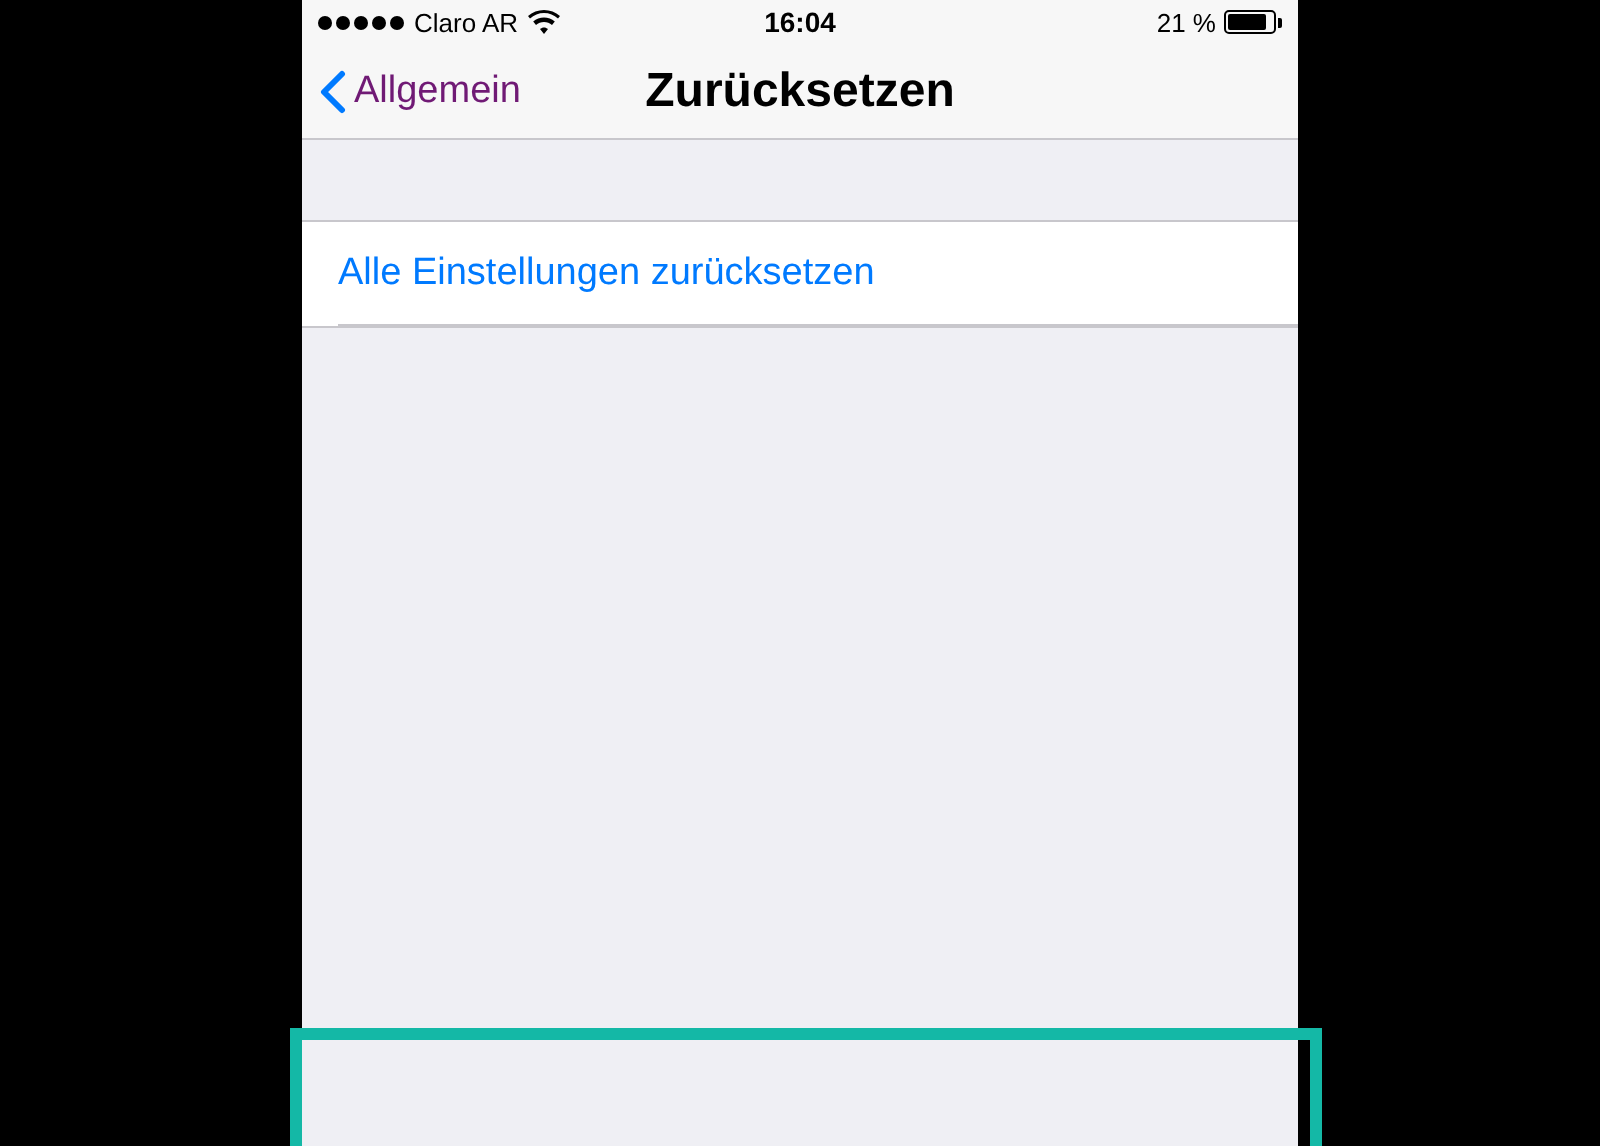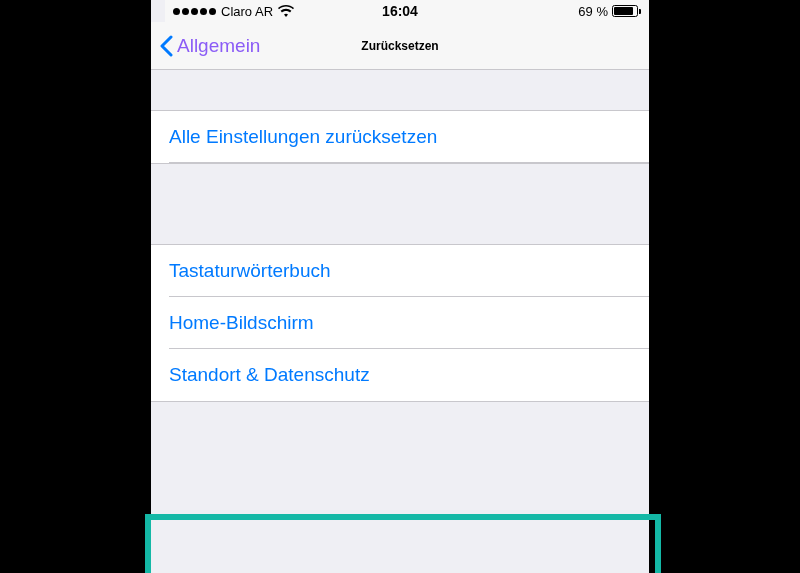--- a/index.html
+++ b/index.html
@@ -21,21 +21,20 @@
     .status-bar {
       height: 22px;
       display: flex;
       align-items: center;
       justify-content: space-between;
       padding: 0 8px;
       font-size: 14px;
       font-weight: 600;
       color: #000;
       background: #f7f7f7;
-      margin-left: 14px;
     }
     .status-left { display: flex; align-items: center; gap: 5px; }
     .signal-dots { display: flex; gap: 2px; align-items: center; }
     .dot { width: 7px; height: 7px; border-radius: 50%; background: #000; }
     .carrier { font-size: 13px; font-weight: 400; }
     .wifi-icon { width: 16px; height: 12px; }
     .status-center { font-weight: 600; font-size: 14px; position: absolute; left: 50%; transform: translateX(-50%); }
     .status-right { display: flex; align-items: center; gap: 4px; font-size: 13px; font-weight: 400; }
     .battery { display: flex; align-items: center; gap: 1px; }
     .battery-body { width: 26px; height: 12px; border: 1px solid #000; border-radius: 2.5px; padding: 1px; }
@@ -46,30 +45,30 @@
       background: #f7f7f7;
       border-bottom: 1px solid #c8c7cc;
       display: flex;
       align-items: center;
       position: relative;
       padding: 0 8px;
     }
     .back-btn {
       display: flex;
       align-items: center;
-      color: #8b5cf6;
+      color: #701a75;
       font-size: 19px;
       cursor: pointer;
     }
     .chevron-left { width: 14px; height: 22px; margin-right: 4px; }
     .nav-title {
       position: absolute;
       left: 50%;
       transform: translateX(-50%);
-      font-size: 12px;
+      font-size: 24px;
       font-weight: 600;
       color: #000;
     }
     .section-gap { height: 40px; }
     .section-gap-small { height: 40px; }
     .settings-group {
       background: #fff;
       border-top: 1px solid #c8c7cc;
       border-bottom: 1px solid #c8c7cc;
     }
@@ -115,21 +114,21 @@
           <div class="dot"></div>
           <div class="dot"></div>
       </div>
       <span class="carrier">Claro AR</span>
       <svg class="wifi-icon" viewBox="0 0 16 12">
         <path d="M8 12L10 9.5C9.4 9 8.7 8.7 8 8.7S6.6 9 6 9.5L8 12zM4 7.5C5.1 6.5 6.5 6 8 6s2.9.5 4 1.5l1.4-1.7C11.9 4.5 10 3.8 8 3.8s-3.9.7-5.4 2L4 7.5zM1 4.3C2.9 2.5 5.4 1.5 8 1.5s5.1 1 7 2.8L16 3C13.8 1 11 0 8 0S2.2 1 0 3L1 4.3z" fill="#000"></path>
       </svg>
     </div>
     <div class="status-center">16:04</div>
     <div class="status-right">
-      <span>69 %</span>
+      <span>21 %</span>
       <div class="battery">
         <div class="battery-body">
             <div class="battery-fill"></div>
           </div>
         <div class="battery-tip"></div>
       </div>
     </div>
   </div>
 
   <div class="nav-bar">
@@ -146,20 +145,15 @@
 
   <div class="settings-group">
     <div class="settings-item indented-divider">Alle Einstellungen zurücksetzen</div>
   </div>
 
   <div class="section-gap-small"></div>
 
 
   <div class="section-gap-small"></div>
 
-  <div class="settings-group">
-    <div class="settings-item indented-divider">Tastaturwörterbuch</div>
-    <div class="settings-item indented-divider">Home-Bildschirm</div>
-    <div class="settings-item">Standort &amp; Datenschutz</div>
-  </div>
 </div>
 
 <div class="highlight"></div>
 
 </body></html>

